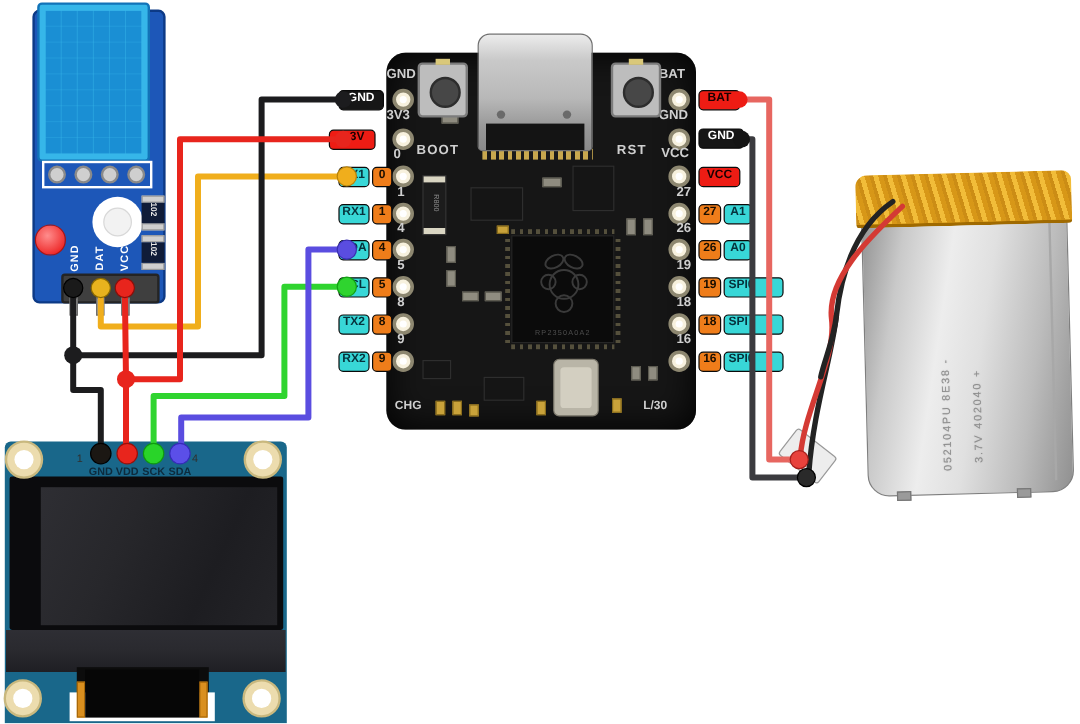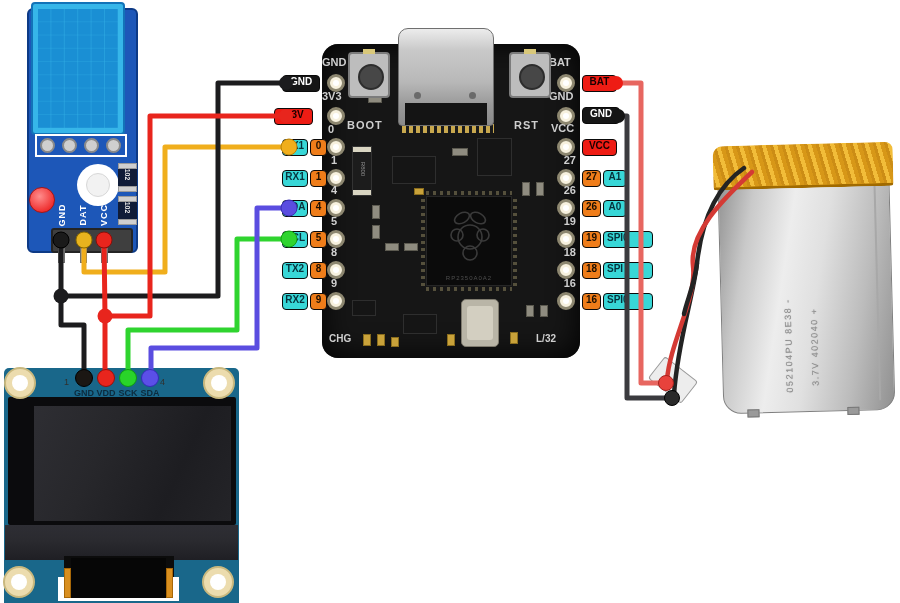--- a/index.html
+++ b/index.html
@@ -174,21 +174,21 @@
   <div class="silk" style="left:327px;top:246px;width:14px;text-align:center;">8</div>
   <div class="silk" style="left:327px;top:277px;width:14px;text-align:center;">9</div>
   <div class="silk" style="left:552px;top:154px;width:24px;text-align:right;">27</div>
   <div class="silk" style="left:552px;top:184px;width:24px;text-align:right;">26</div>
   <div class="silk" style="left:552px;top:215px;width:24px;text-align:right;">19</div>
   <div class="silk" style="left:552px;top:246px;width:24px;text-align:right;">18</div>
   <div class="silk" style="left:552px;top:277px;width:24px;text-align:right;">16</div>
   <div class="silk" style="left:347px;top:119px;letter-spacing:1px;">BOOT</div>
   <div class="silk" style="left:514px;top:119px;letter-spacing:1px;">RST</div>
   <div class="silk" style="left:329px;top:333px;font-size:10px;">CHG</div>
-  <div class="silk" style="left:536px;top:333px;font-size:10px;">L/32</div>
+  <div class="silk" style="left:536px;top:333px;font-size:10px;">L/30</div>
 
   <div class="abs" id="usb">
       <div class="blk"></div>
     </div>
   <div class="usb-screw" style="left:414px;top:92px;"></div>
   <div class="usb-screw" style="left:469px;top:92px;"></div>
   <div class="abs" id="usb-comb"></div>
   <div class="btn" style="left:348px;top:52px;"></div>
   <div class="btn" style="left:509px;top:52px;"></div>
 

